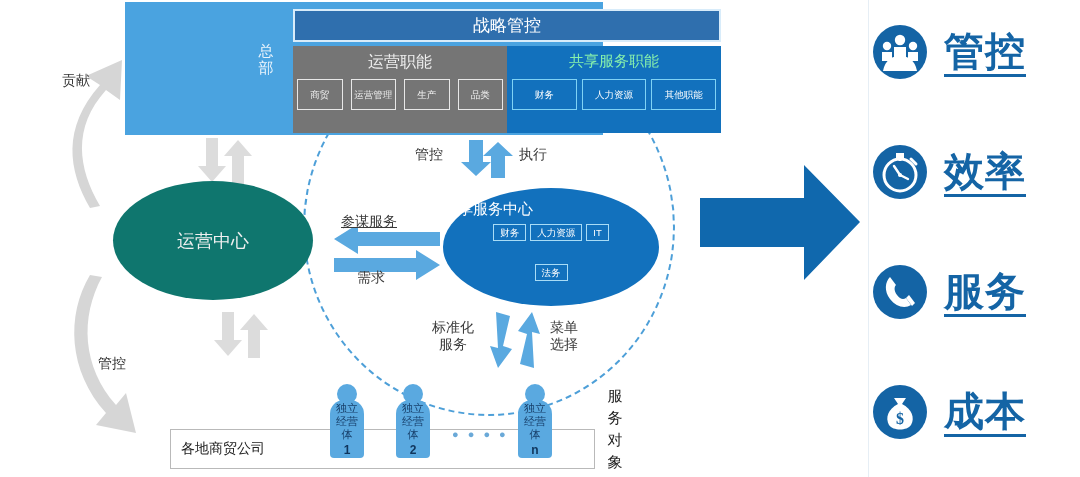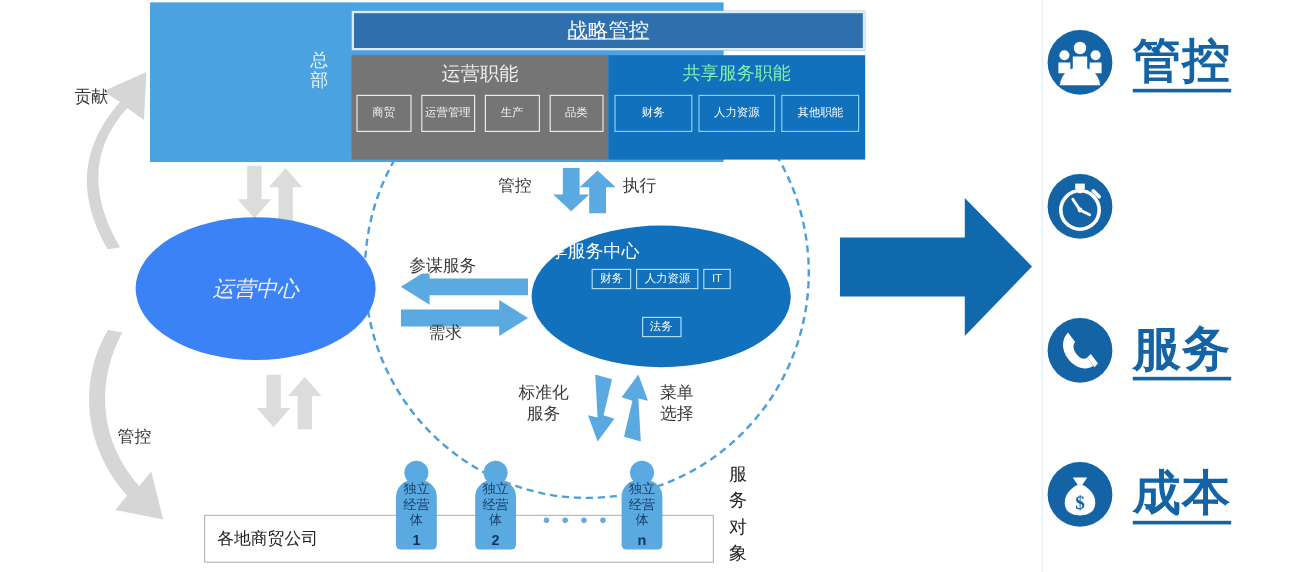--- a/index.html
+++ b/index.html
@@ -10,41 +10,41 @@
   .abs{position:absolute;}
 
   
   #hq-panel{left:125px;top:2px;width:478px;height:133px;background:#4aa3e0;}
   #hq-label{position:absolute;left:128px;top:40px;width:26px;color:#eaf4fc;font-size:15px;
             line-height:17px;text-align:center;letter-spacing:0px;}
   #hq-label span{display:block;}
 
   #strategy-bar{position:absolute;left:168px;top:7px;width:428px;height:33px;
                 background:#2f6fae;border:2px solid #d8ecfa;box-sizing:border-box;
-                color:#ffffff;font-size:17px;display:flex;align-items:center;justify-content:center;text-decoration:underline;}
+                color:#ffffff;font-size:17px;display:flex;align-items:center;justify-content:center;}
 
   #ops-func{position:absolute;left:168px;top:44px;width:214px;height:87px;background:#757575;}
   #ops-func .title{position:absolute;top:6px;left:0;width:100%;text-align:center;color:#efefef;font-size:16px;}
   #ops-func .chips{position:absolute;left:4px;top:33px;width:206px;height:31px;display:flex;gap:8px;}
   #ops-func .chip{flex:1;border:1px solid #e8e8e8;box-sizing:border-box;color:#f0f0f0;font-size:9.5px;
        display:flex;align-items:center;justify-content:center;text-align:center;line-height:10px;padding:0 1px;}
 
   #shared-func{position:absolute;left:382px;top:44px;width:214px;height:87px;background:#1271bd;}
   #shared-func .title{position:absolute;top:6px;left:0;width:100%;text-align:center;color:#86efac;font-size:15px;}
   #shared-func .chips{position:absolute;left:5px;top:33px;width:204px;height:31px;display:flex;gap:5px;}
   #shared-func .chip{flex:1;border:1px solid #7fd3f5;box-sizing:border-box;color:#ffffff;font-size:9.5px;
        display:flex;align-items:center;justify-content:center;text-align:center;line-height:10px;padding:0 1px;}
 
   
   #dashed-circle{left:303px;top:38px;width:372px;height:378px;border:2.5px dashed #4d9fd8;
                  border-radius:50%;box-sizing:border-box;}
 
   
-  #op-center{left:113px;top:181px;width:200px;height:119px;background:#3b82f6;border-radius:50%;
-             display:flex;align-items:center;justify-content:center;color:#f0f0f0;font-size:18px;font-style:italic;}
+  #op-center{left:113px;top:181px;width:200px;height:119px;background:#0f766e;border-radius:50%;
+             display:flex;align-items:center;justify-content:center;color:#f0f0f0;font-size:18px;}
 
   
   #ssc{left:443px;top:188px;width:216px;height:118px;background:#1271bd;border-radius:50%;}
   #ssc .title{position:absolute;top:12px;left:0;width:100%;text-align:left;color:#ffffff;font-size:15px;}
   #ssc .row{position:absolute;left:0;width:100%;display:flex;justify-content:center;gap:4px;}
   #ssc .r1{top:36px;} #ssc .r2{top:56px;} #ssc .r3{top:76px;}
   #ssc .chip{border:1px solid #a8dcf6;box-sizing:border-box;color:#ffffff;font-size:9.5px;
              padding:2px 6px;line-height:11px;white-space:nowrap;}
 
   
@@ -56,21 +56,21 @@
   #lbl-guankong-left{left:98px;top:355px;}
 
   
   .vgray{position:absolute;}
   
   .vblue{position:absolute;}
 
   .mid-label{position:absolute;font-size:14px;color:#3a3a3a;}
   #lbl-guankong{left:415px;top:146px;}
   #lbl-zhixing{left:519px;top:146px;}
-  #lbl-canmou{left:341px;top:213px;}
+  #lbl-canmou{left:341px;top:213px;text-decoration:underline;}
   #lbl-xuqiu{left:357px;top:269px;}
   #lbl-biaozhun{left:430px;top:319px;width:46px;text-align:center;line-height:17px;}
   #lbl-caidan{left:541px;top:319px;width:46px;text-align:center;line-height:17px;}
 
   
   #bottom-area{left:170px;top:381px;width:425px;height:84px;}
   .co-box{position:absolute;left:0;width:425px;height:40px;border:1px solid #b9b9b9;
           box-sizing:border-box;background:#fff;display:flex;align-items:center;}
   .co-box span{padding-left:10px;font-size:14px;color:#222;}
   #co-box-1{top:0;} #co-box-2{top:48px;}
@@ -276,20 +276,21 @@
       <svg class="ricon" viewBox="0 0 56 56">
         <circle cx="28" cy="28" r="27" fill="#1464a5"></circle>
         <circle cx="28" cy="31" r="16" fill="none" stroke="#fff" stroke-width="3"></circle>
         <rect x="24" y="9" width="8" height="5" fill="#fff"></rect>
         <rect x="26.5" y="13" width="3" height="4" fill="#fff"></rect>
         <path d="M39,15 l5,5" stroke="#fff" stroke-width="3" stroke-linecap="round"></path>
         <path d="M28,31 L22,22" stroke="#fff" stroke-width="2.4" stroke-linecap="round"></path>
         <path d="M28,31 L36,35" stroke="#fff" stroke-width="2.4" stroke-linecap="round"></path>
         <circle cx="28" cy="31" r="2" fill="#fff"></circle>
       </svg>
+      <div class="rlabel">效率</div>
     </div>
 
     <div class="ritem" id="ritem-2">
       <svg class="ricon" viewBox="0 0 56 56">
         <circle cx="28" cy="28" r="27" fill="#1464a5"></circle>
         <path d="M18,13 C13,18 12,27 18,35 C24,43 33,45 39,41 L34,34 C31,36 28,35 25,31 C22,27 22,23 24,21 Z" fill="#fff"></path>
         <path d="M34,34 l6,8 l3,-3 l-6,-8 Z" fill="#fff"></path>
       </svg>
       <div class="rlabel">服务</div>
     </div>

